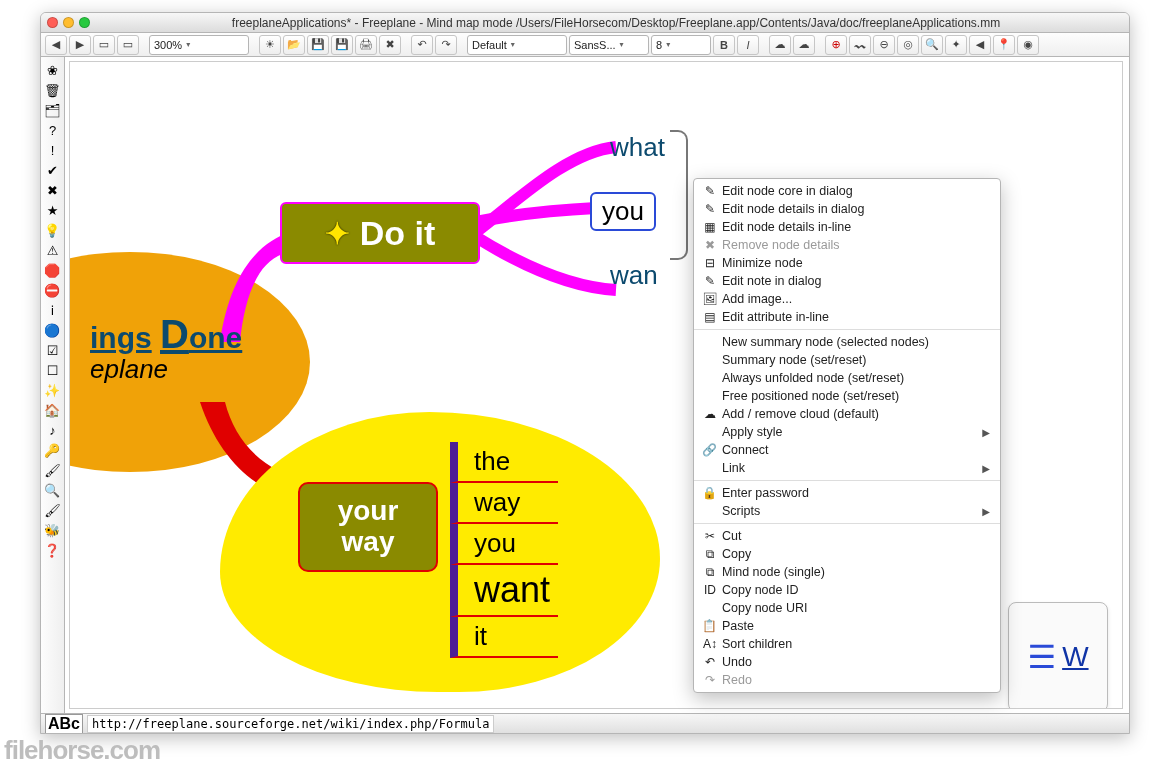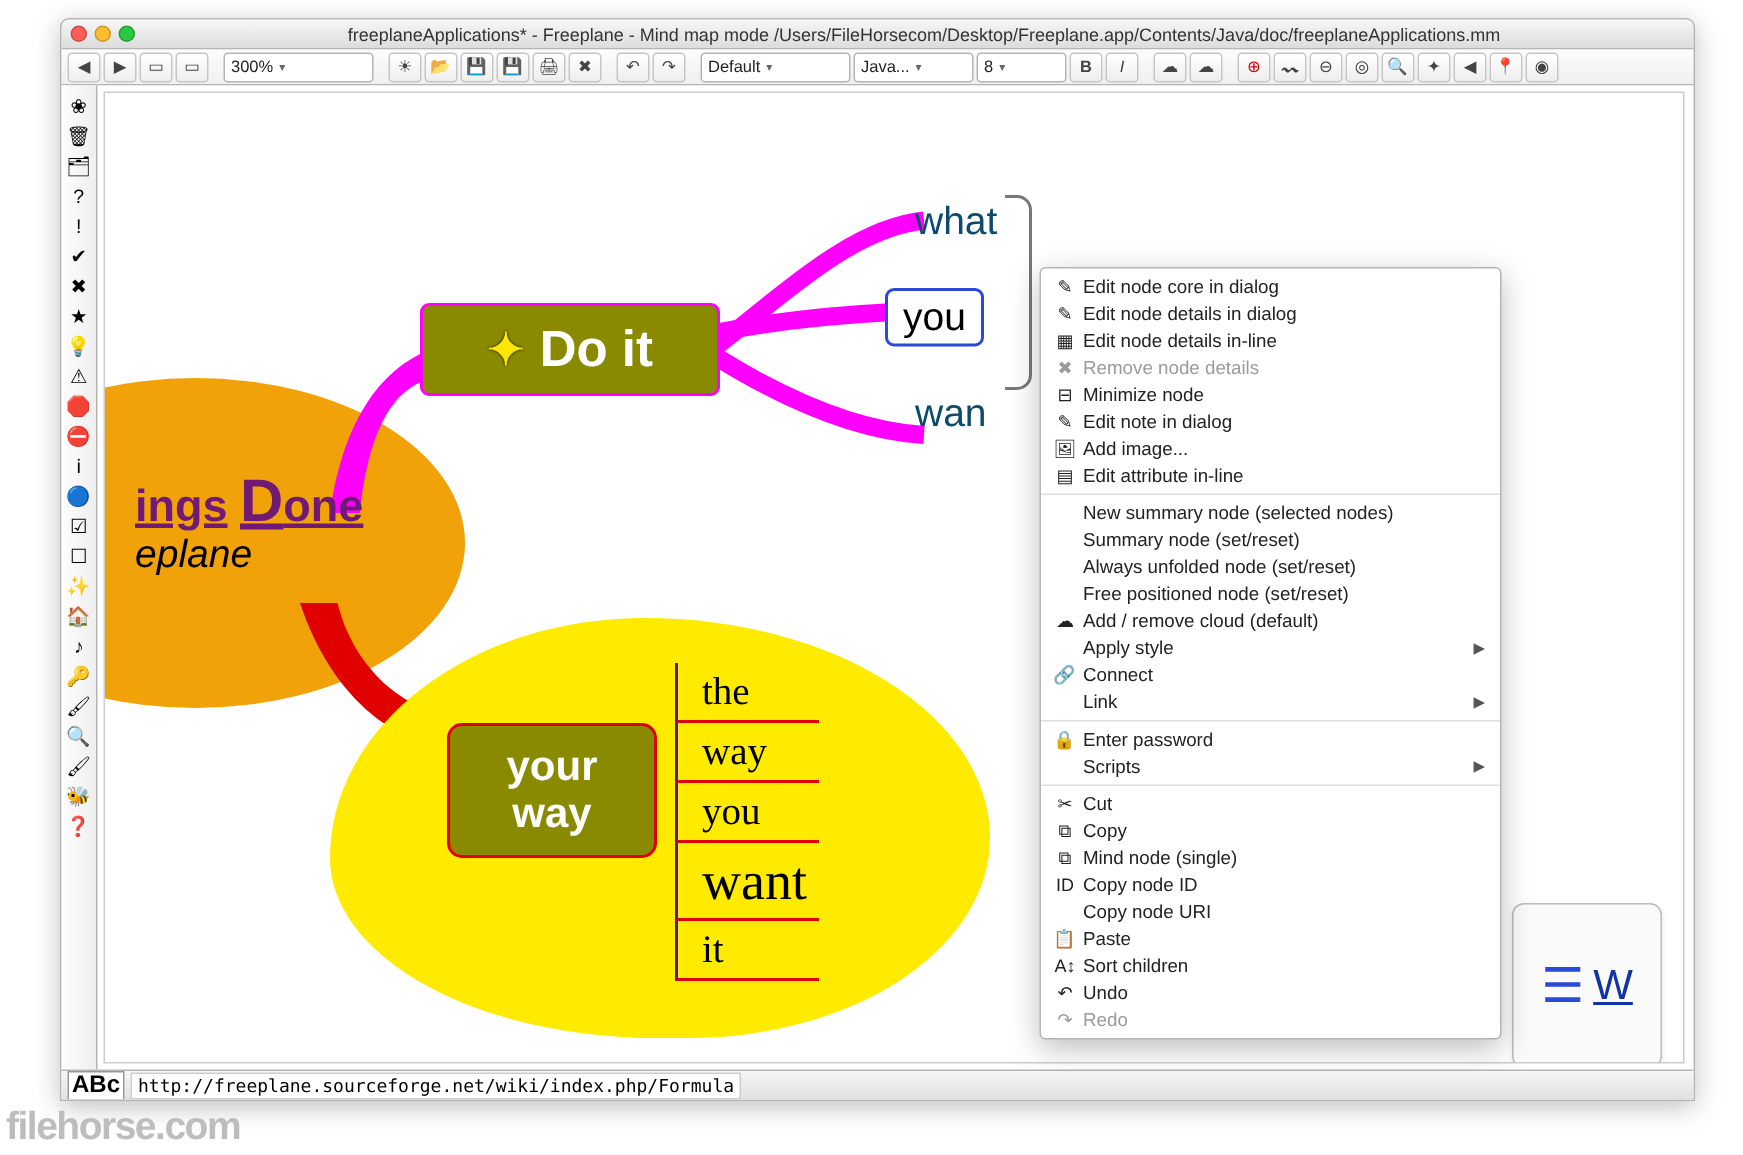--- a/index.html
+++ b/index.html
@@ -17,32 +17,32 @@
 .sep { width: 6px; }
 .combo { height: 20px; border: 1px solid #b5b5b5; border-radius: 3px; background: #fff; display: inline-flex; align-items: center; padding: 0 4px; font-size: 11px; color: #222; cursor: pointer; }
 .combo .arr { margin-left: 4px; font-size: 8px; color: #666; }
 .content-area { position: absolute; top: 44px; left: 0; right: 0; bottom: 0; background: #fff; }
 .vtoolbar { position: absolute; left: 0; top: 0; bottom: 20px; width: 24px; background: linear-gradient(90deg,#fdfdfd,#efefef); border-right: 1px solid #b5b5b5; display: flex; flex-direction: column; align-items: center; padding-top: 4px; gap: 2px; }
 .vtoolbar .vbtn { width: 18px; height: 18px; display: inline-flex; align-items: center; justify-content: center; font-size: 13px; cursor: pointer; }
 .canvas-wrap { position: absolute; left: 28px; top: 4px; right: 6px; bottom: 24px; border: 1px solid #ccc; background: #fff; overflow: hidden; }
 .canvas { position: relative; width: 100%; height: 100%; }
 
 .root-ellipse { position: absolute; left: -120px; top: 190px; width: 360px; height: 220px; background: #f0a208; border-radius: 50%; }
-.root-text { position: absolute; left: 20px; top: 250px; font-size: 30px; color: #701a75; font-weight: bold; }
+.root-text { position: absolute; left: 20px; top: 250px; font-size: 30px; color: #0c4a6e; font-weight: bold; }
 .root-text .d { font-size: 40px; }
 .root-sub { position: absolute; left: 20px; top: 292px; font-size: 26px; font-style: italic; font-weight: normal; color: #000; }
 .doit-box { position: absolute; left: 210px; top: 140px; width: 200px; height: 62px; background: #8a8a00; border: 2px solid #ff00ff; border-radius: 6px; display: flex; align-items: center; justify-content: center; gap: 10px; color: #fff; font-size: 34px; font-weight: bold; }
 .wand { font-size: 30px; color: #ffe600; text-shadow: 0 0 2px #000; }
 .child-word { position: absolute; font-size: 26px; color: #0c4a6e; }
 .bracket { position: absolute; left: 600px; top: 68px; height: 130px; width: 18px; border: 2px solid #777; border-left: none; border-radius: 0 10px 10px 0; }
 .you-box { position: absolute; left: 520px; top: 130px; border: 2px solid #2a4ad7; border-radius: 6px; padding: 2px 10px; font-size: 26px; color: #000; background: #fff; }
 .yourway-box { position: absolute; left: 228px; top: 420px; width: 140px; height: 90px; background: #8a8a00; border: 2px solid #e00000; border-radius: 10px; color: #fff; font-size: 28px; font-weight: bold; display: flex; align-items: center; justify-content: center; text-align: center; line-height: 1.1; }
 .cloud { position: absolute; left: 150px; top: 350px; width: 440px; height: 280px; background: #ffeb00; border-radius: 50% 55% 48% 52% / 60% 55% 50% 45%; filter: blur(0.3px); }
 .ladder { position: absolute; left: 380px; top: 380px; }
-.ladder .rung { border-left: 2px solid #4c1d95; border-bottom: 2px solid #e00000; padding: 4px 8px 4px 16px; font-size: 26px; color: #000; font-family: Liberation Serif, serif; }
+.ladder .rung { border-left: 8px solid #4c1d95; border-bottom: 2px solid #e00000; padding: 4px 8px 4px 16px; font-size: 26px; color: #000; }
 .ladder .rung.big { font-size: 36px; }
 .context-menu { position: absolute; left: 652px; top: 165px; width: 308px; background: #fff; border: 1px solid #b5b5b5; border-radius: 4px; box-shadow: 0 6px 20px rgba(0,0,0,.25); font-size: 12.5px; color: #222; padding: 3px 0; z-index: 50; }
 .context-menu .item { display: flex; align-items: center; padding: 2px 10px 2px 8px; height: 18px; cursor: pointer; white-space: nowrap; }
 .context-menu .item.disabled { color: #9a9a9a; cursor: default; }
 .context-menu .item .mi { width: 16px; text-align: center; margin-right: 4px; font-size: 12px; }
 .context-menu .item .sub { margin-left: auto; font-size: 10px; color: #555; }
 .context-menu hr { border: none; border-top: 1px solid #ddd; margin: 3px 0; }
 .statusbar { position: absolute; left: 0; right: 0; bottom: 0; height: 20px; background: linear-gradient(#f7f7f7,#e0e0e0); border-top: 1px solid #b5b5b5; display: flex; align-items: center; padding: 0 4px; gap: 4px; }
 .statusbar .abc { font-size: 16px; font-weight: bold; border: 1px solid #999; padding: 0 2px; background: #fff; }
 .statusbar .url { font-family: monospace; font-size: 12px; border: 1px solid #ccc; background: #fff; padding: 1px 4px; }
@@ -83,21 +83,21 @@
     <span class="tbtn">✖</span>
     <span class="sep"></span>
     <span class="tbtn">↶</span>
     <span class="tbtn">↷</span>
     <span class="sep"></span>
     <span class="combo" style="width:100px">
         <span>Default</span>
         <span class="arr">▾</span>
       </span>
     <span class="combo" style="width:80px">
-        <span>Java...</span>
+        <span>SansS...</span>
         <span class="arr">▾</span>
       </span>
     <span class="combo" style="width:60px">
         <span>8</span>
         <span class="arr">▾</span>
       </span>
     <span class="tbtn" style="font-weight:bold">B</span>
     <span class="tbtn" style="font-style:italic">I</span>
     <span class="sep"></span>
     <span class="tbtn">☁</span>

